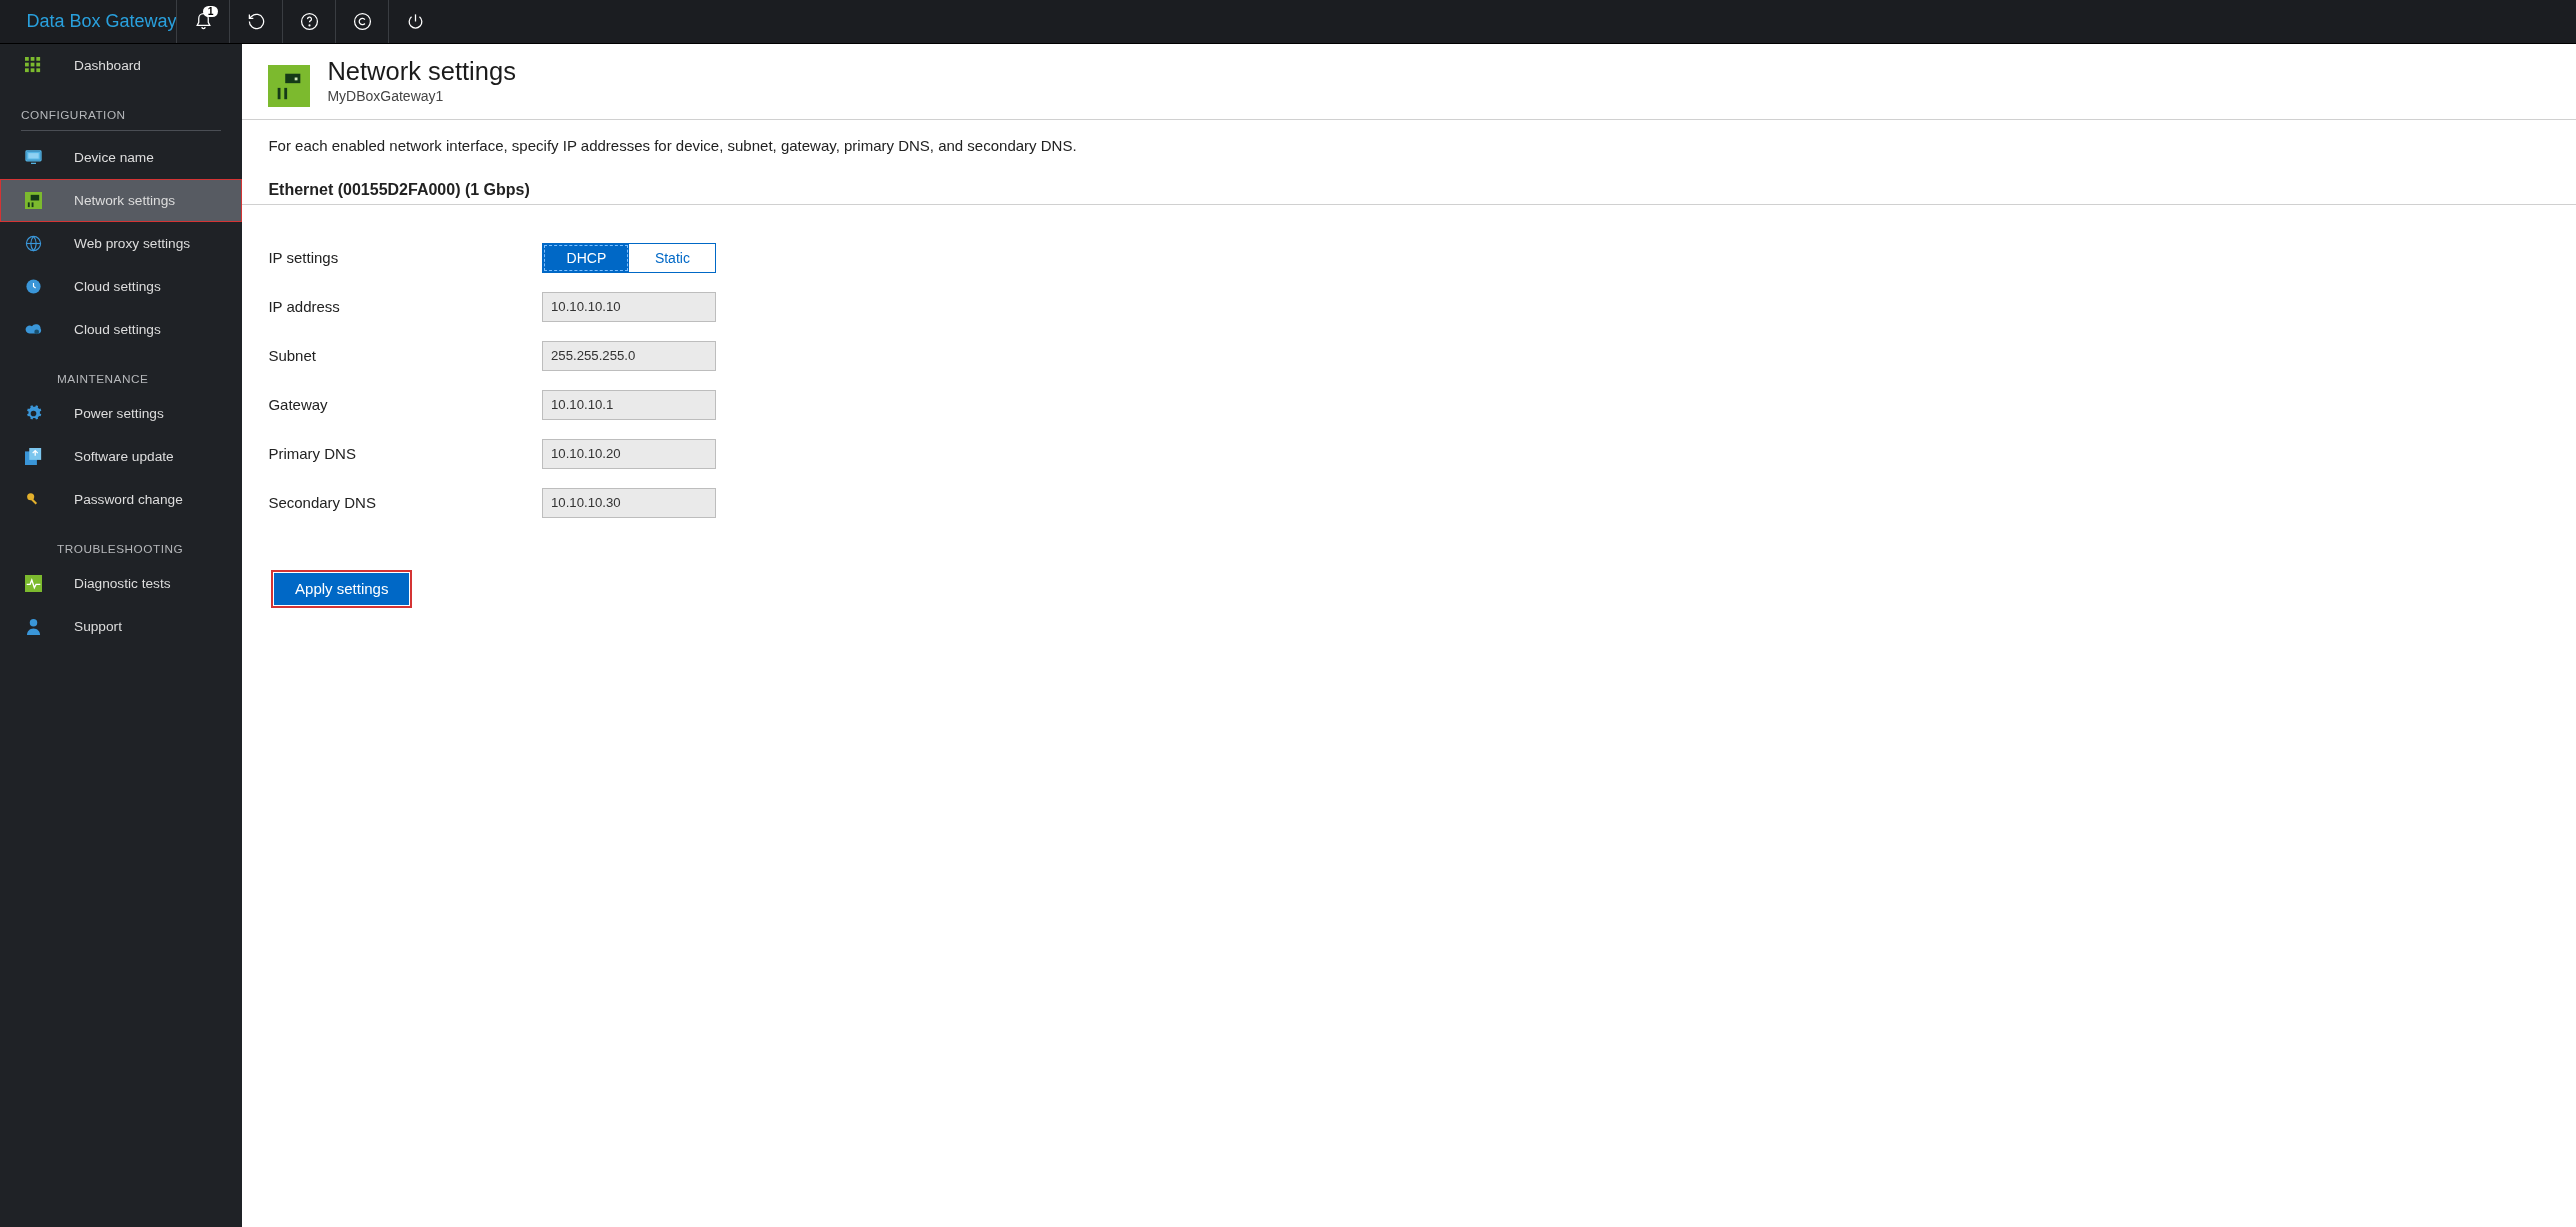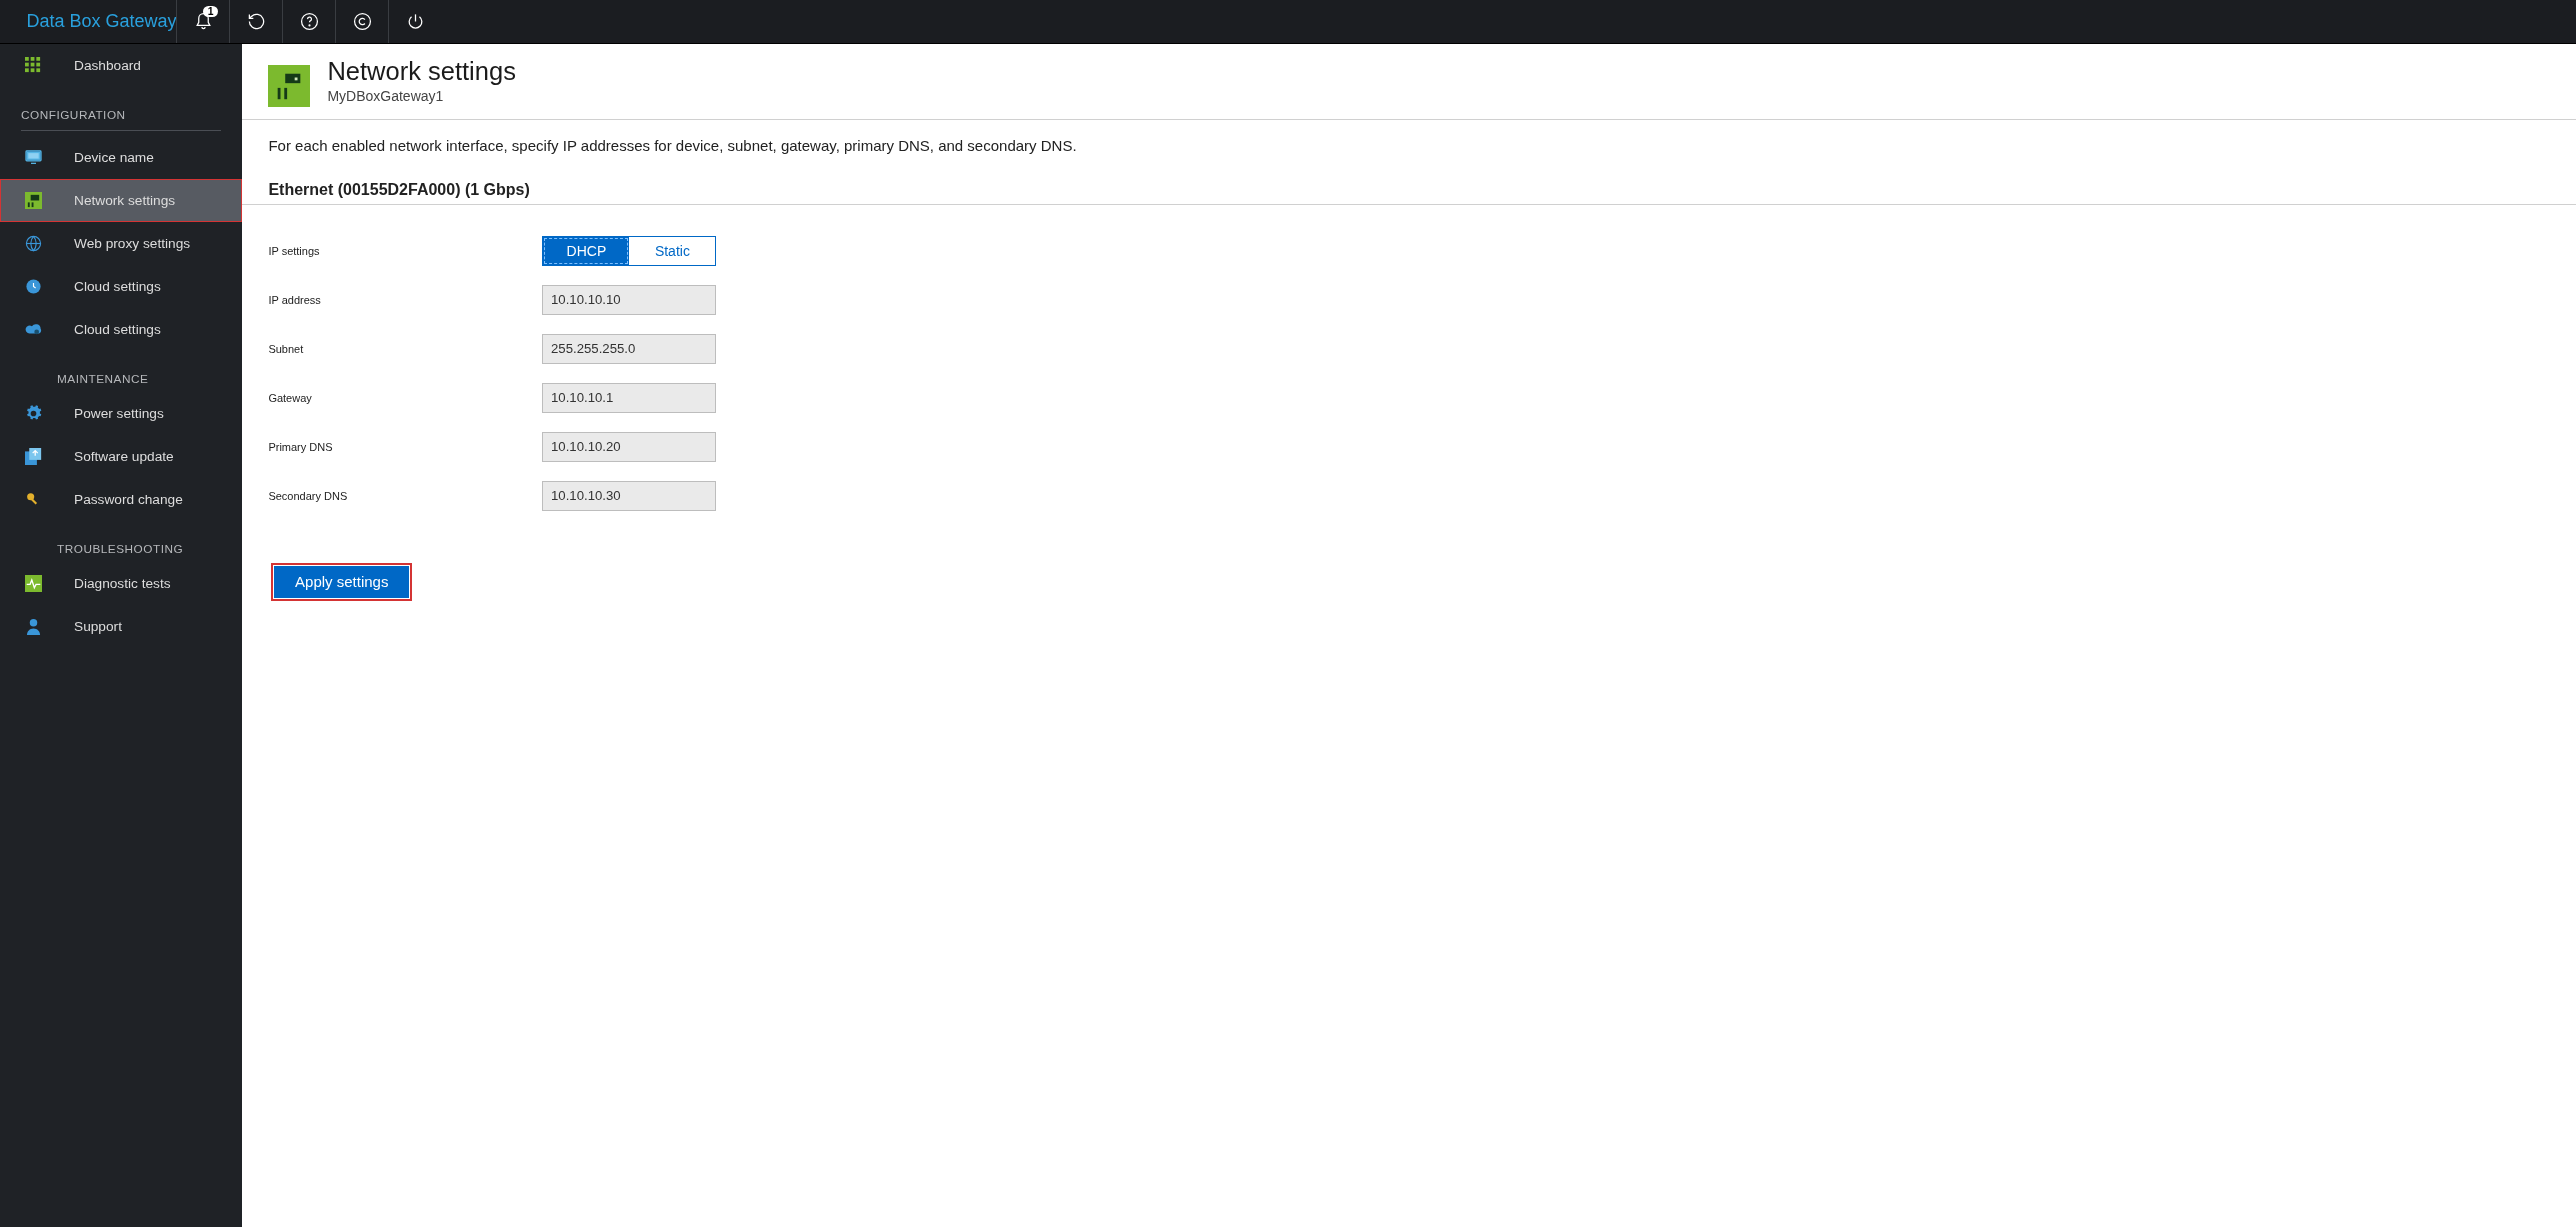--- a/index.html
+++ b/index.html
@@ -26,24 +26,24 @@
 .side-icon { width: 19px; height: 19px; flex: 0 0 19px; display: flex; align-items: center; justify-content: center; }
 .side-item span.label { white-space: nowrap; }
 
 
 .main { flex: 1; background: #fff; padding: 0; overflow: auto; }
 .page-head { display: flex; align-items: flex-start; gap: 17px; padding: 13.2px 26.4px 5.7px 26.4px; border-bottom: 0.9px solid #d0d0d0; }
 .page-icon { width: 42px; height: 42px; background: #7cba2e; display: flex; align-items: center; justify-content: center; margin-top: 7.6px; }
 .page-title { font-size: 25.5px; font-weight: 400; color: #1b1b1b; }
 .page-subtitle { font-size: 14px; color: #444; margin-top: 1.9px; margin-bottom: 9.4px; }
 .desc { padding: 17px 26.4px 0 26.4px; font-size: 15px; color: #222; }
-.eth-heading { font-weight: 700; font-size: 16px; padding: 26.4px 26.4px 5.7px 26.4px; border-bottom: 0.9px solid #d0d0d0; margin-bottom: 8px; }
+.eth-heading { font-weight: 700; font-size: 16px; padding: 26.4px 26.4px 5.7px 26.4px; border-bottom: 0.9px solid #d0d0d0; margin-bottom: 15px; }
 .form { padding: 13.2px 26.4px 19px 26.4px; }
 .row { display: flex; align-items: center; height: 49px; }
-.row .lbl { width: 274px; font-size: 11px; color: #222; }
+.row .lbl { width: 274px; font-size: 15px; color: #222; }
 .row .ctrl { }
 .toggle { display: flex; border: 0.9px solid #0068c6; height: 30px; width: 174px; }
 .toggle .opt { flex: 1; display: flex; align-items: center; justify-content: center; font-size: 14px; cursor: pointer; color: #0068c6; background: #fff; }
 .toggle .opt.sel { background: #0068c6; color: #fff; outline: 0.9px dashed #7fc0ff; outline-offset: -2.8px; }
 input.ro { width: 174px; height: 30px; border: 0.9px solid #bdbdbd; background: #eaeaea; color: #333; padding: 0 7.6px; font-size: 13.2px; }
 .apply-btn { margin: 26.4px 0 0 5.7px; display: inline-block; background: #0068c6; color: #fff; border: none; font-size: 15px; padding: 7.6px 21px; cursor: pointer; outline: 2.8px solid #d43434; outline-offset: 1.9px; }
 .apply-wrap { padding: 0 26.4px 26.4px 26.4px; }
 </style>
 </head>
 <body>

